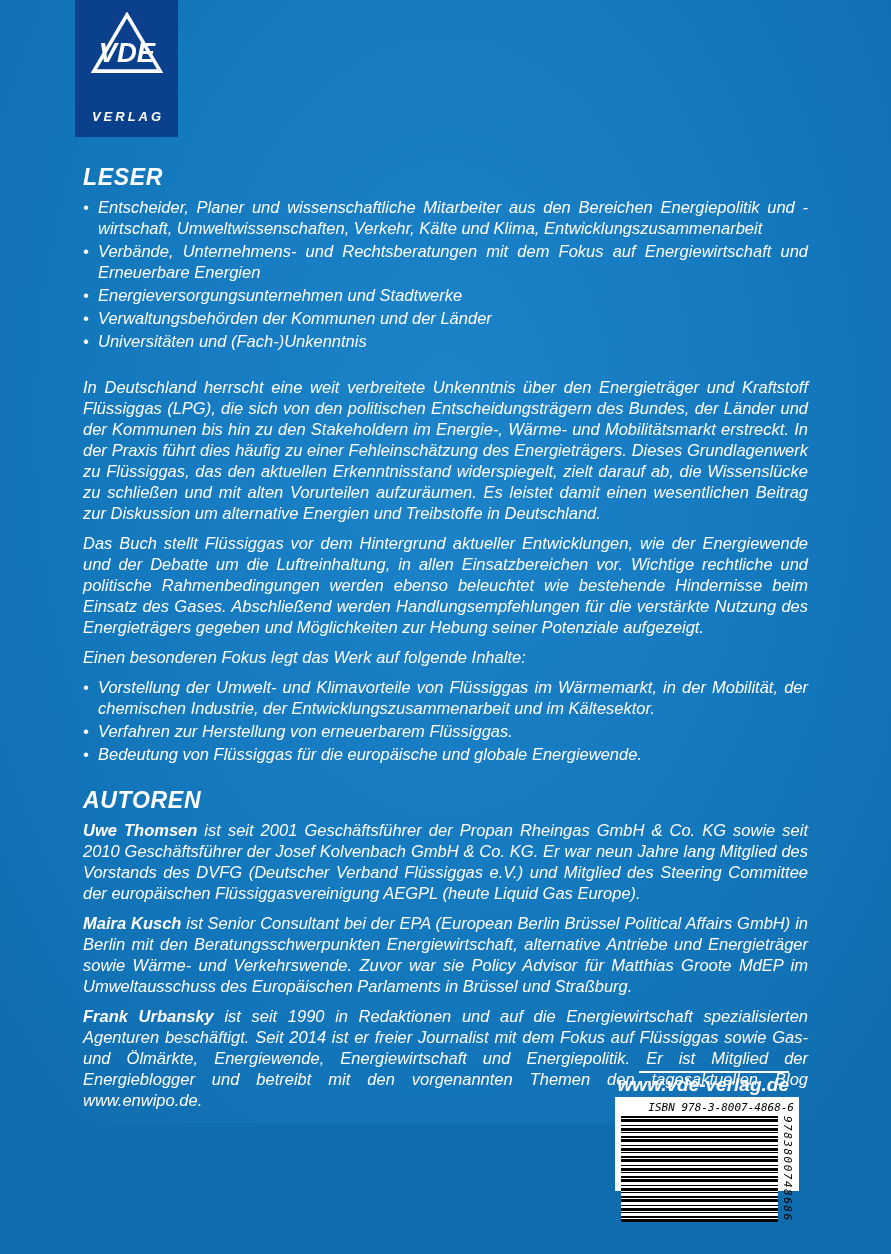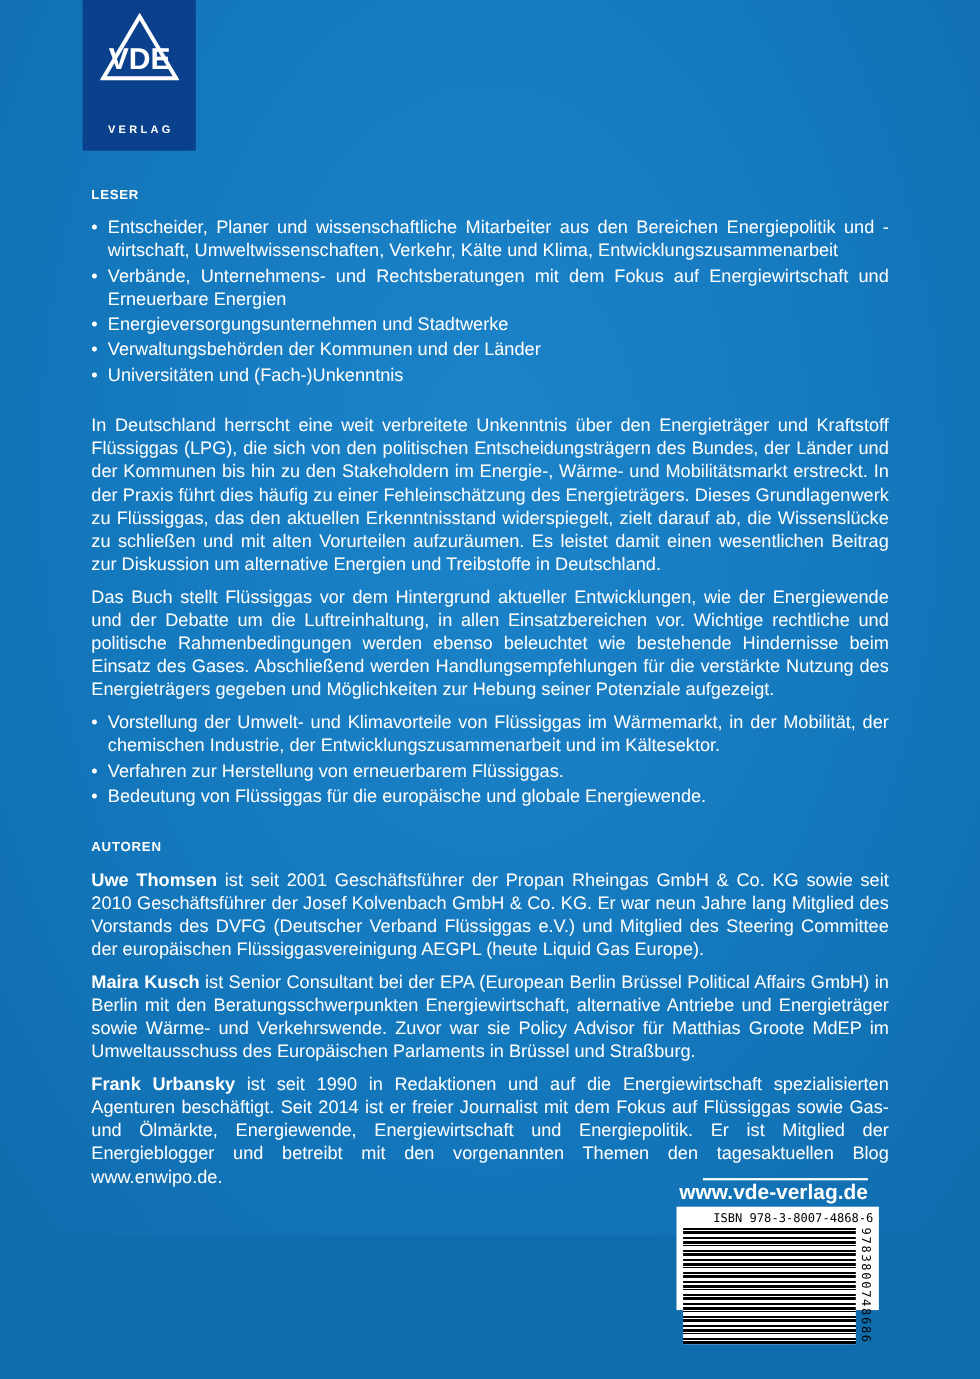--- a/index.html
+++ b/index.html
@@ -7,41 +7,42 @@
     width:891px;height:1254px;
     font-family:"Liberation Sans", sans-serif;
     background:#0f6cad;
     overflow:hidden;
   }
   .page{
     position:relative;
     width:891px;height:1123px;
     background:radial-gradient(ellipse at 50% 38%, #1d84c9 0%, #1478bd 55%, #0f6cad 100%);
     color:#ffffff;
+    font-style:italic;
   }
   
   .logo-box{
     position:absolute;left:75px;top:0;
     width:103px;height:137px;
     background:#0b418c;
     display:flex;flex-direction:column;align-items:center;
   }
   .logo-mark{margin-top:12px;}
   .logo-verlag{
     margin-top:auto;margin-bottom:13px;
-    font-size:10px;font-weight:bold;letter-spacing:3px;
+    font-size:13px;font-weight:bold;letter-spacing:3px;
     padding-left:3px; 
   }
   
   .content{
     position:absolute;left:83px;right:83px;top:167px;
     font-size:16.5px;line-height:21px;
   }
   .section-title{
-    font-size:12px;font-weight:bold;letter-spacing:.7px;
+    font-size:23px;font-weight:bold;letter-spacing:.7px;
     margin:0 0 9px 0;
   }
   .section{margin-bottom:25px;}
   .section:last-child{margin-bottom:13px;}
   p.body-par{
     margin:0 0 9px 0;
     text-align:justify;
     hyphens:auto;-webkit-hyphens:auto;
   }
   p.body-par:last-child{margin-bottom:0;}
@@ -131,20 +132,21 @@
         <div class="bullet-row">
           <span class="bullet-glyph">•</span>
           <span class="bullet-text">Universitäten und (Fach-)Unkenntnis</span>
         </div>
       </div>
     </div>
 
     <div class="section">
       <p class="body-par">In Deutschland herrscht eine weit verbreitete Unkenntnis über den Energieträger und Kraftstoff Flüssiggas (LPG), die sich von den politischen Entscheidungsträgern des Bundes, der Länder und der Kommunen bis hin zu den Stakeholdern im Energie-, Wärme- und Mobilitätsmarkt erstreckt. In der Praxis führt dies häufig zu einer Fehleinschätzung des Energieträgers. Dieses Grundlagenwerk zu Flüssiggas, das den aktuellen Erkenntnisstand widerspiegelt, zielt darauf ab, die Wissenslücke zu schließen und mit alten Vorurteilen aufzuräumen. Es leistet damit einen wesentlichen Beitrag zur Diskussion um alternative Energien und Treibstoffe in Deutschland.</p>
       <p class="body-par">Das Buch stellt Flüssiggas vor dem Hintergrund aktueller Entwicklungen, wie der Energiewende und der Debatte um die Luftreinhaltung, in allen Einsatzbereichen vor. Wichtige rechtliche und politische Rahmenbedingungen werden ebenso beleuchtet wie bestehende Hindernisse beim Einsatz des Gases. Abschließend werden Handlungsempfehlungen für die verstärkte Nutzung des Energieträgers gegeben und Möglichkeiten zur Hebung seiner Potenziale aufgezeigt.</p>
+      <p class="body-par">Einen besonderen Fokus legt das Werk auf folgende Inhalte:</p>
       <div class="bullet-list">
         <div class="bullet-row">
           <span class="bullet-glyph">•</span>
           <span class="bullet-text">Vorstellung der Umwelt- und Klimavorteile von Flüssiggas im Wärmemarkt, in der Mobilität, der chemischen Industrie, der Entwicklungszusammenarbeit und im Kältesektor.</span>
         </div>
         <div class="bullet-row">
           <span class="bullet-glyph">•</span>
           <span class="bullet-text">Verfahren zur Herstellung von erneuerbarem Flüssiggas.</span>
         </div>
         <div class="bullet-row">

